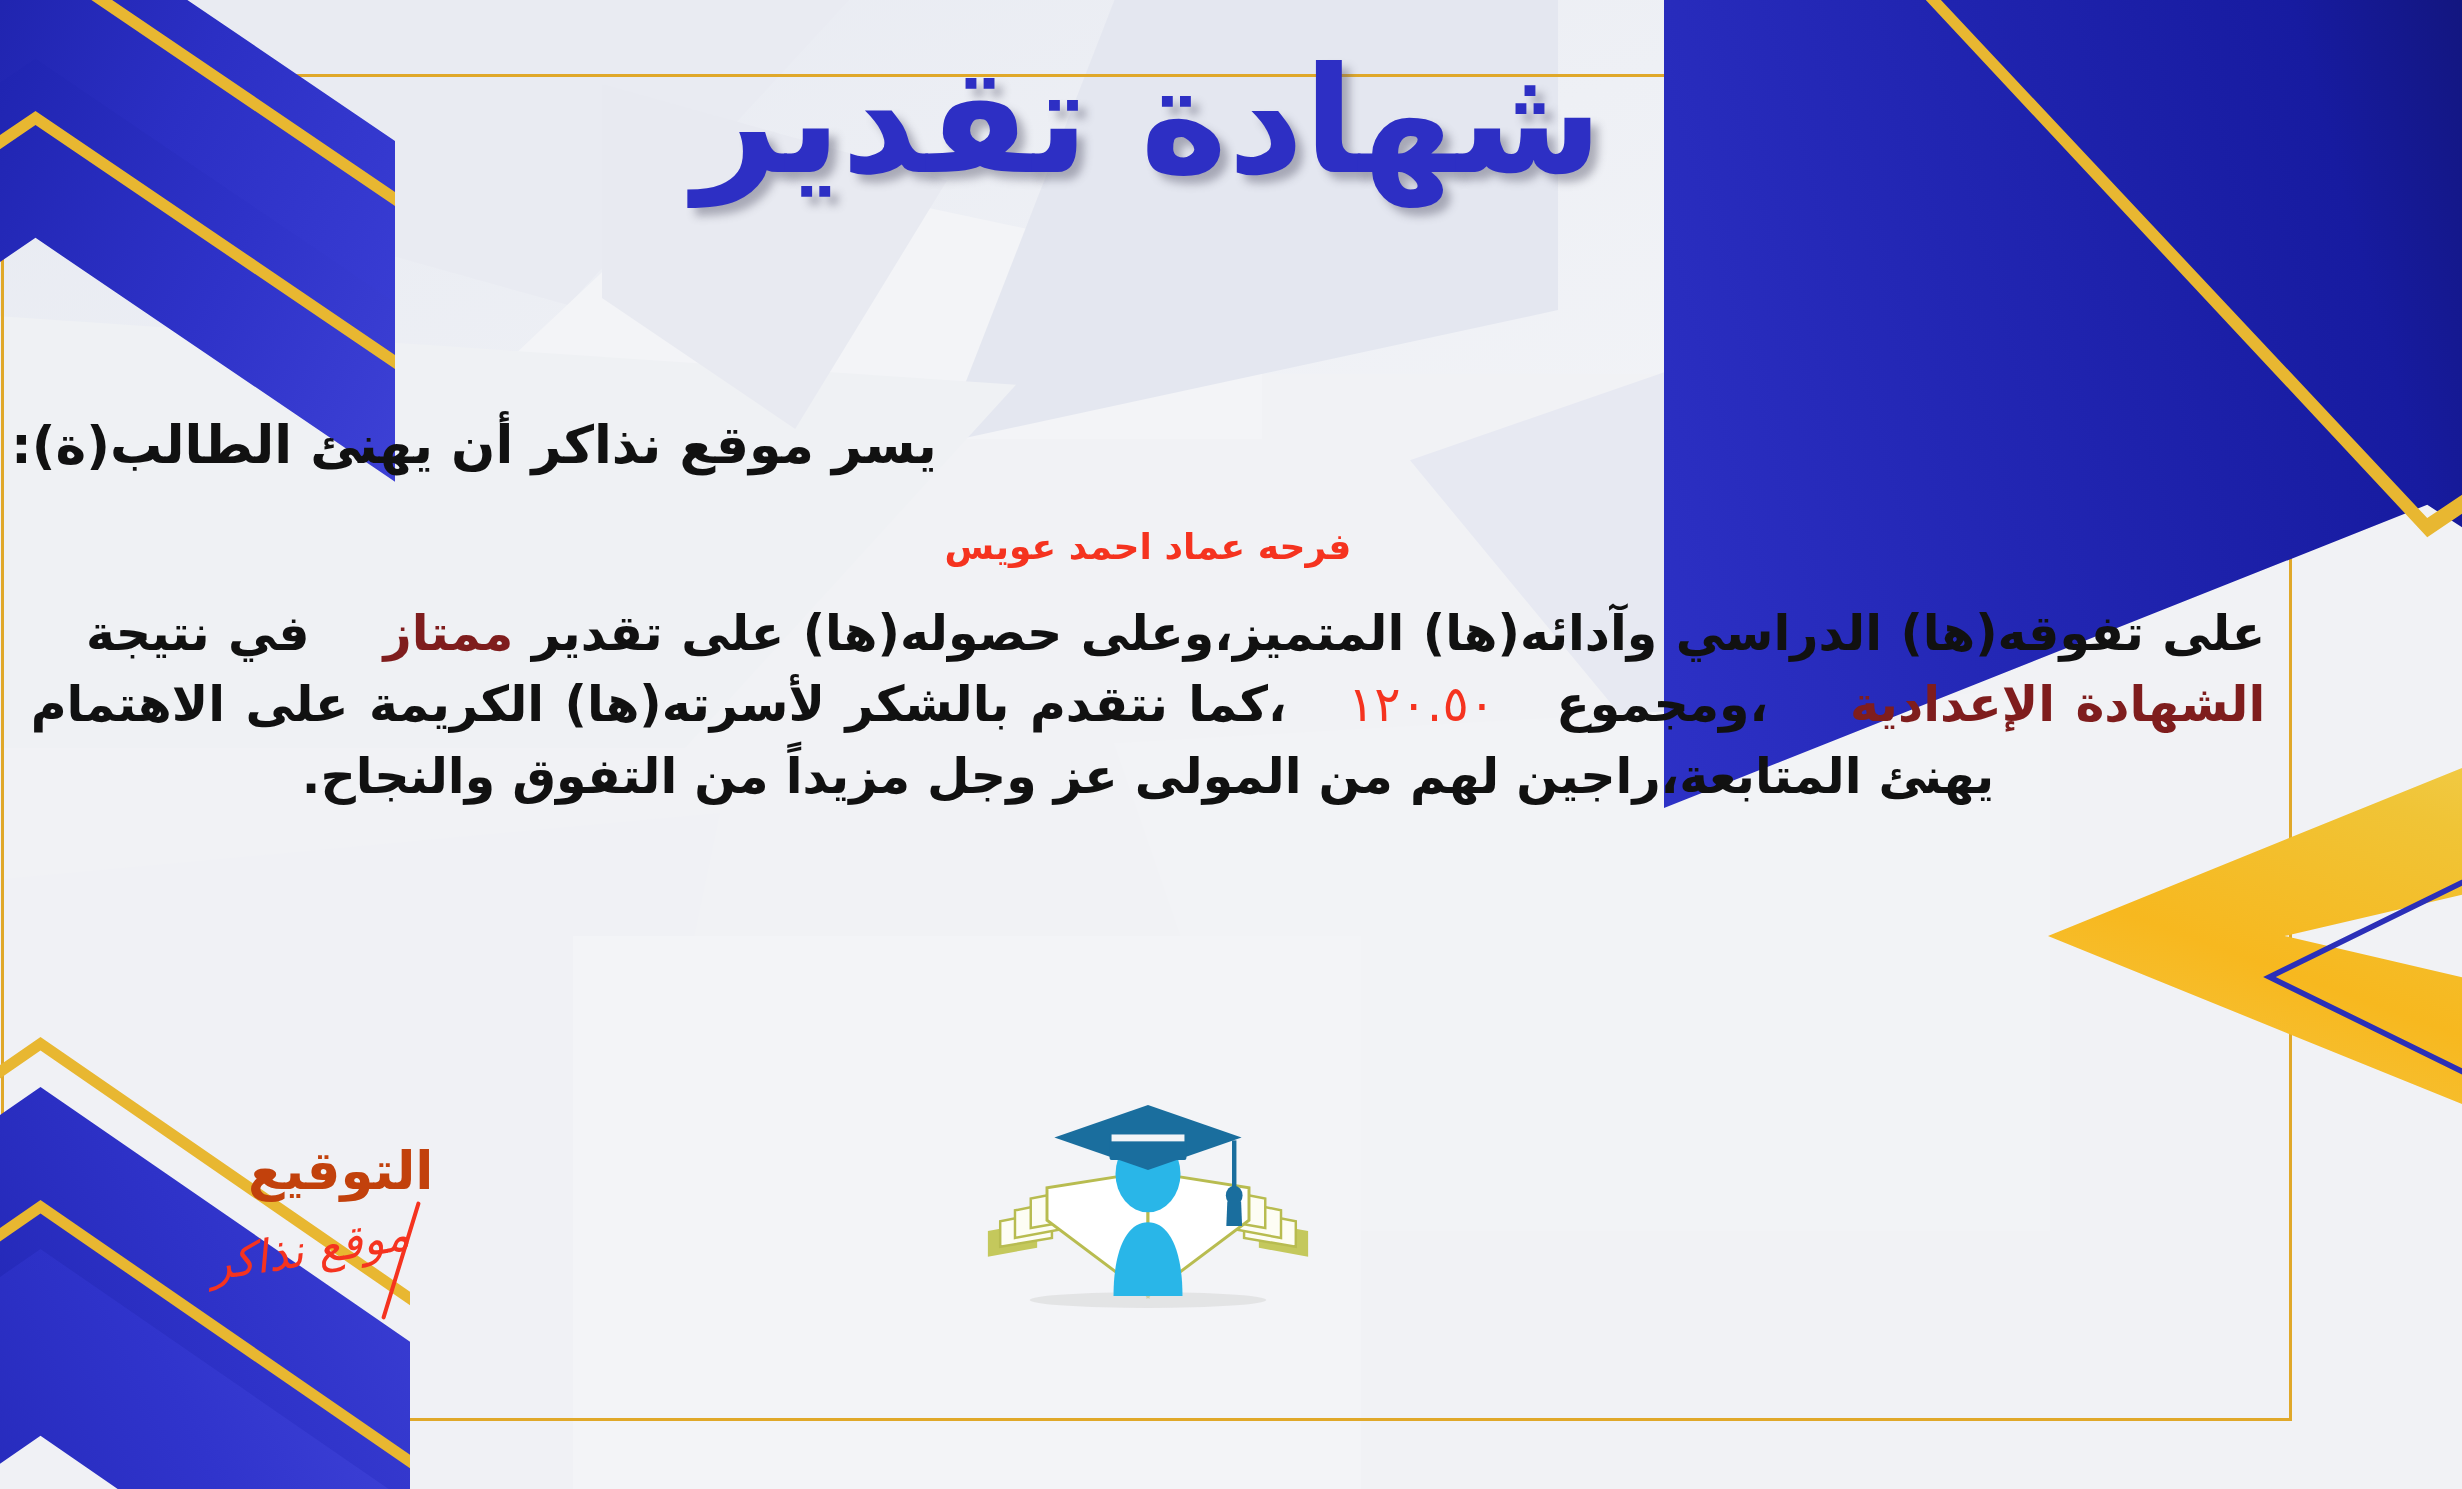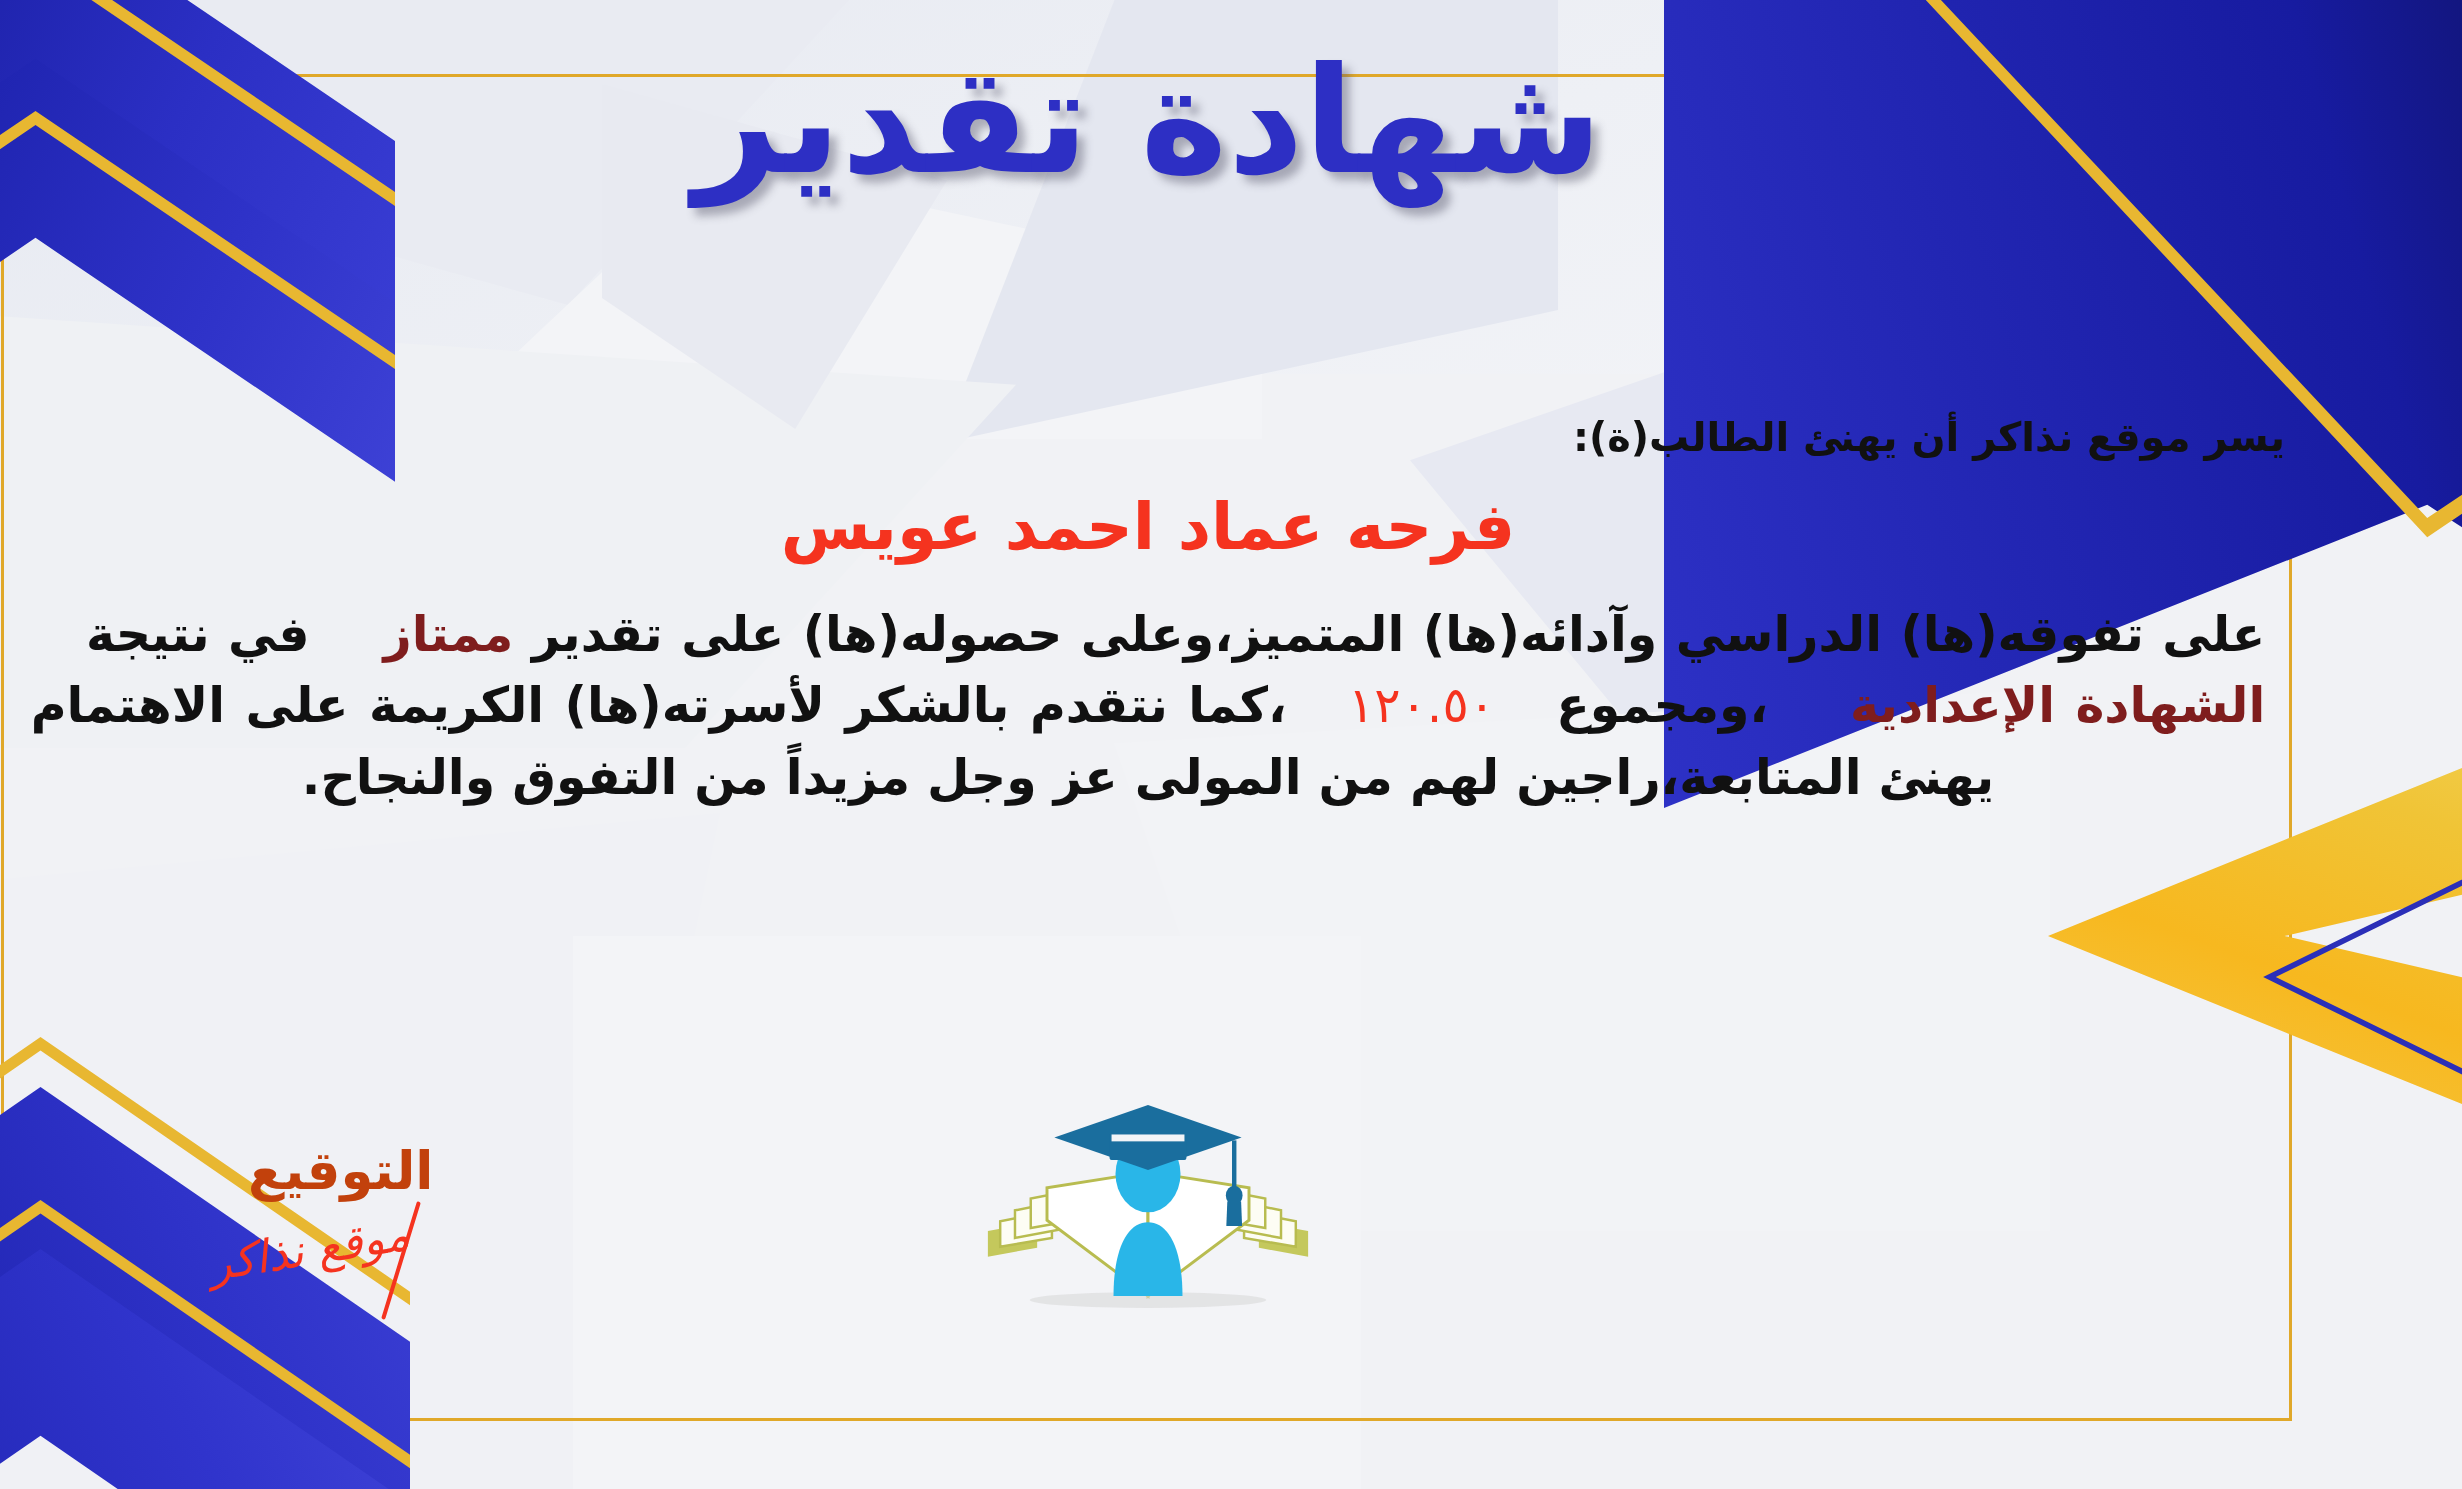--- a/index.html
+++ b/index.html
@@ -154,30 +154,30 @@
     right:177px;
     direction:rtl;
     text-align:center;
     color:#111111;
     font-size:51px;
     line-height:1.42;
     font-weight:600;
   }
 
   .line-greeting{
-    text-align:right;
-    font-size:40px;
+    text-align:left;
+    font-size:52px;
     font-weight:600;
-    margin-bottom:15px;
+    margin-bottom:38px;
   }
 
   .student-name{
     text-align:center;
     color:#f5331f;
-    font-size:65px;
+    font-size:36px;
     font-weight:700;
     margin-bottom:25.6px;
   }
 
   .para{
     text-align:justify;
     text-align-last:center;
     font-size:49px;
     line-height:1.46;
     font-weight:600;

